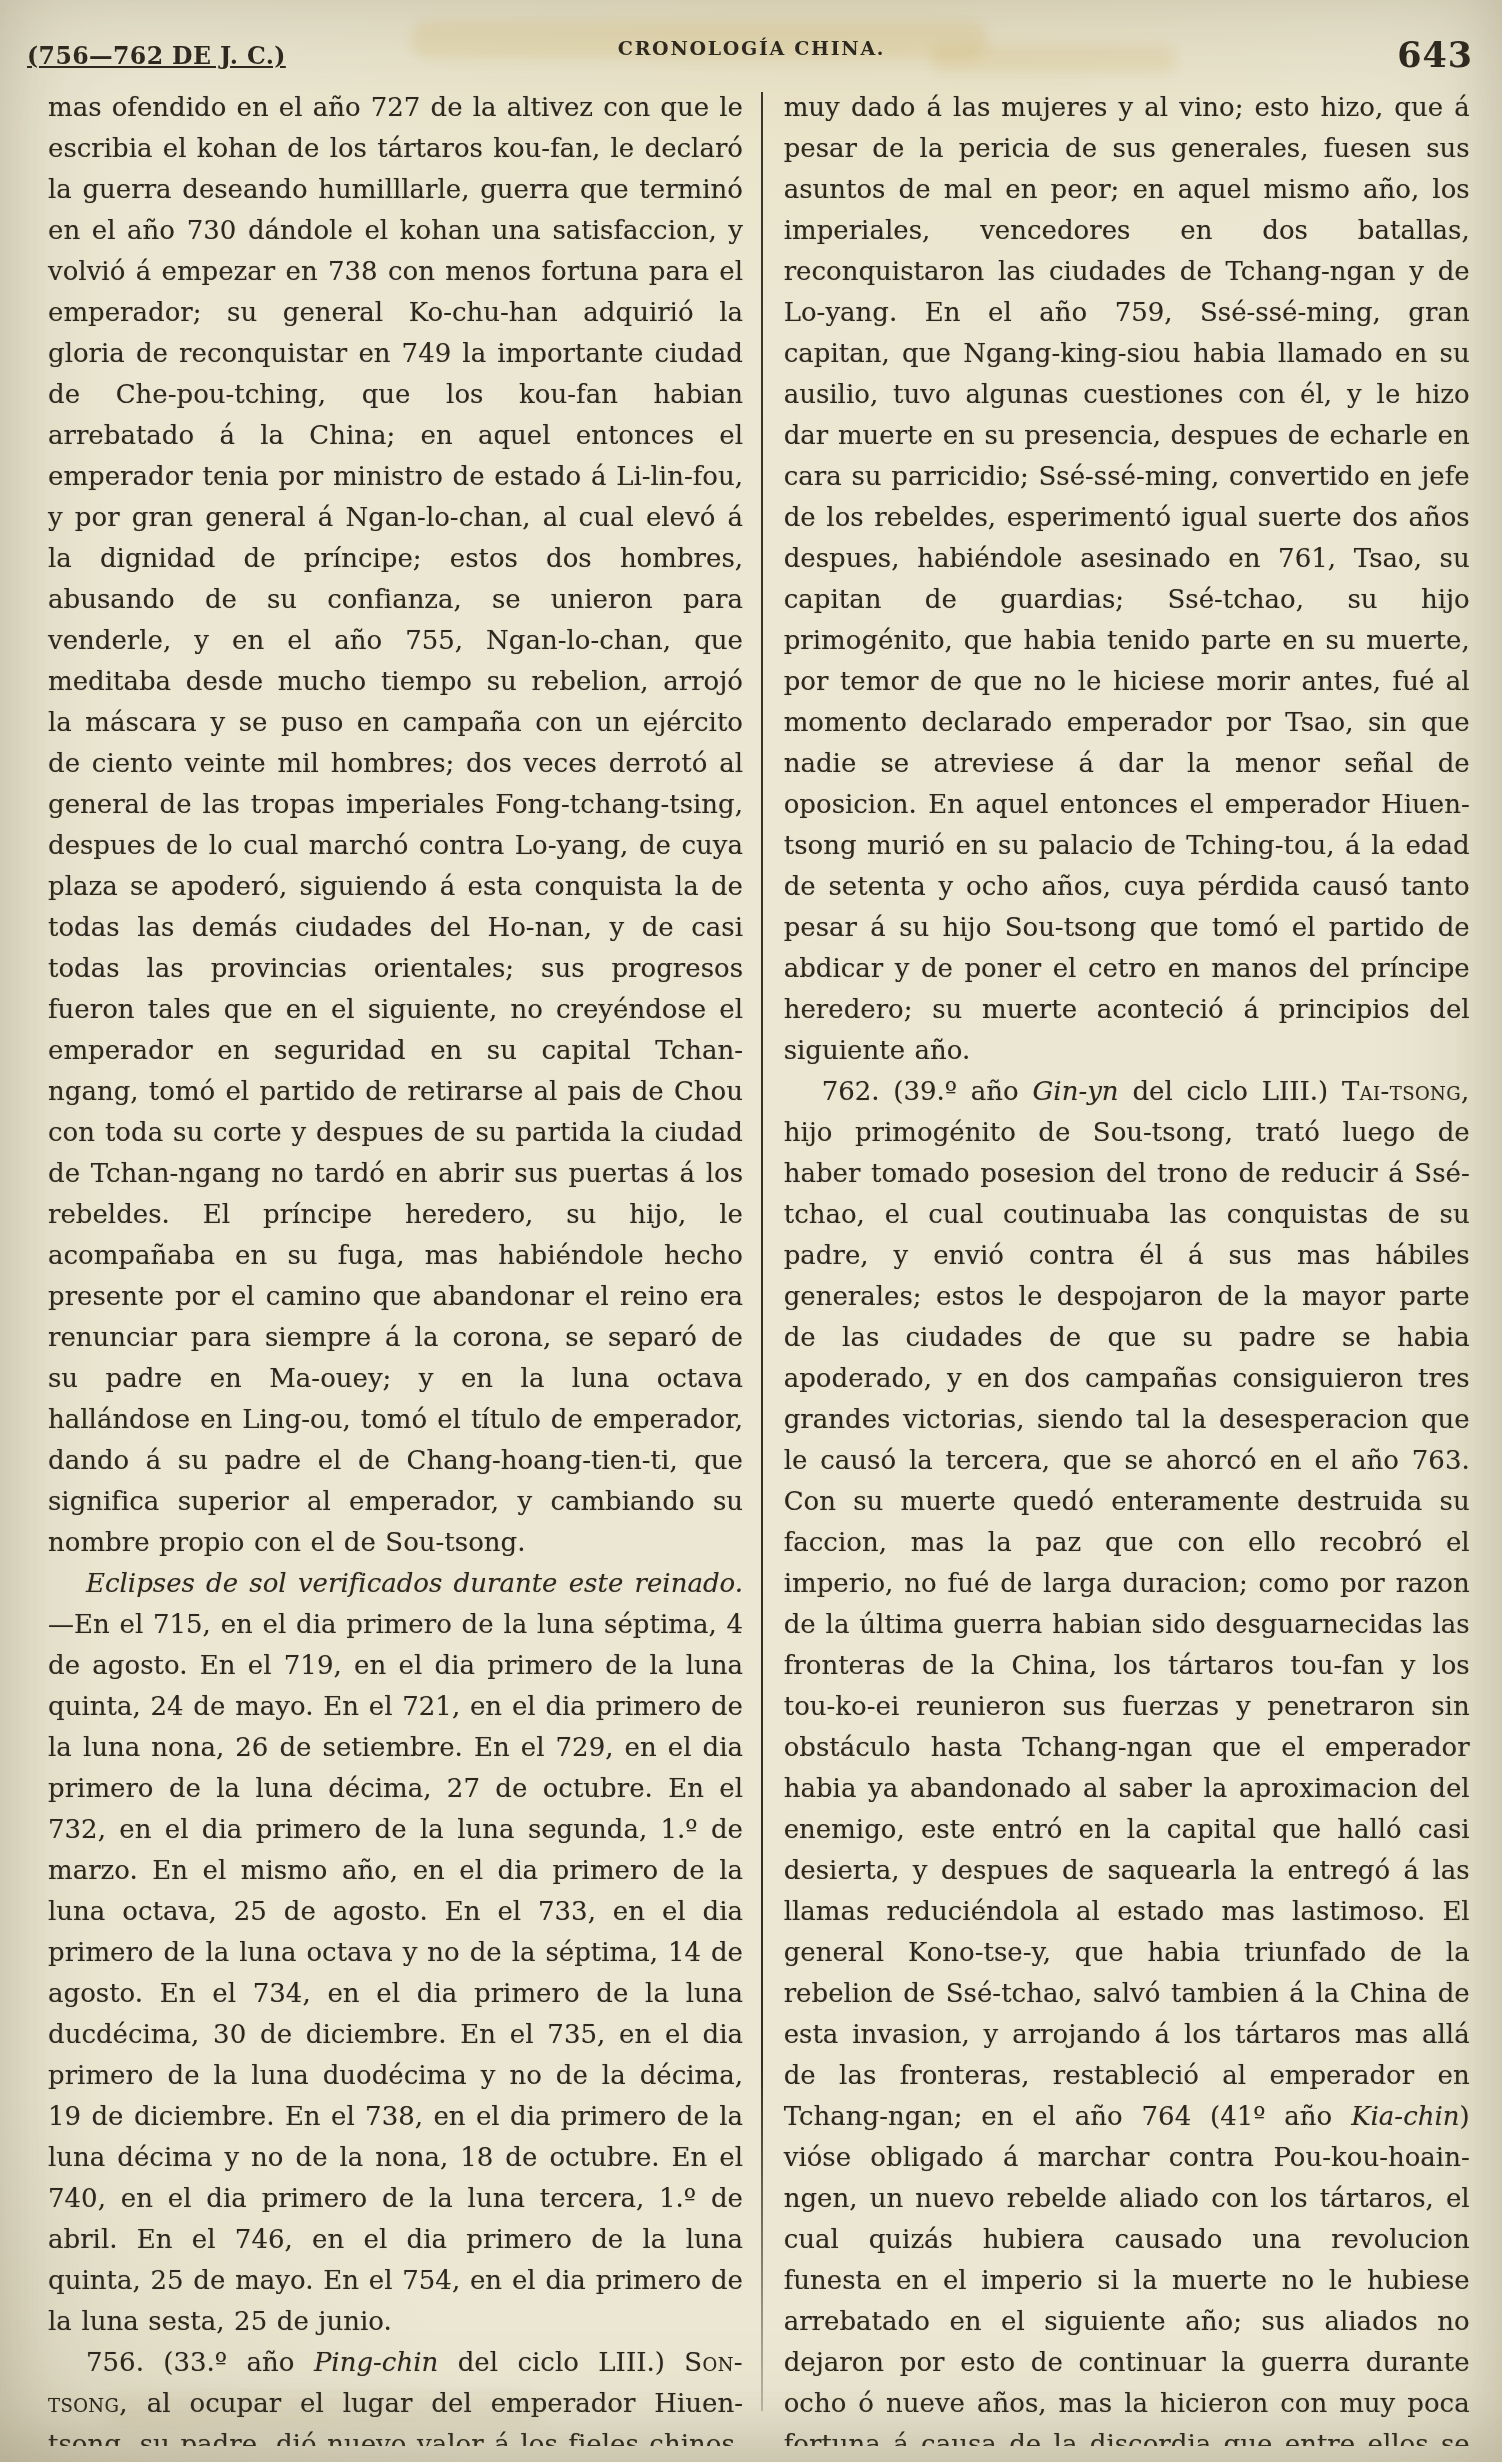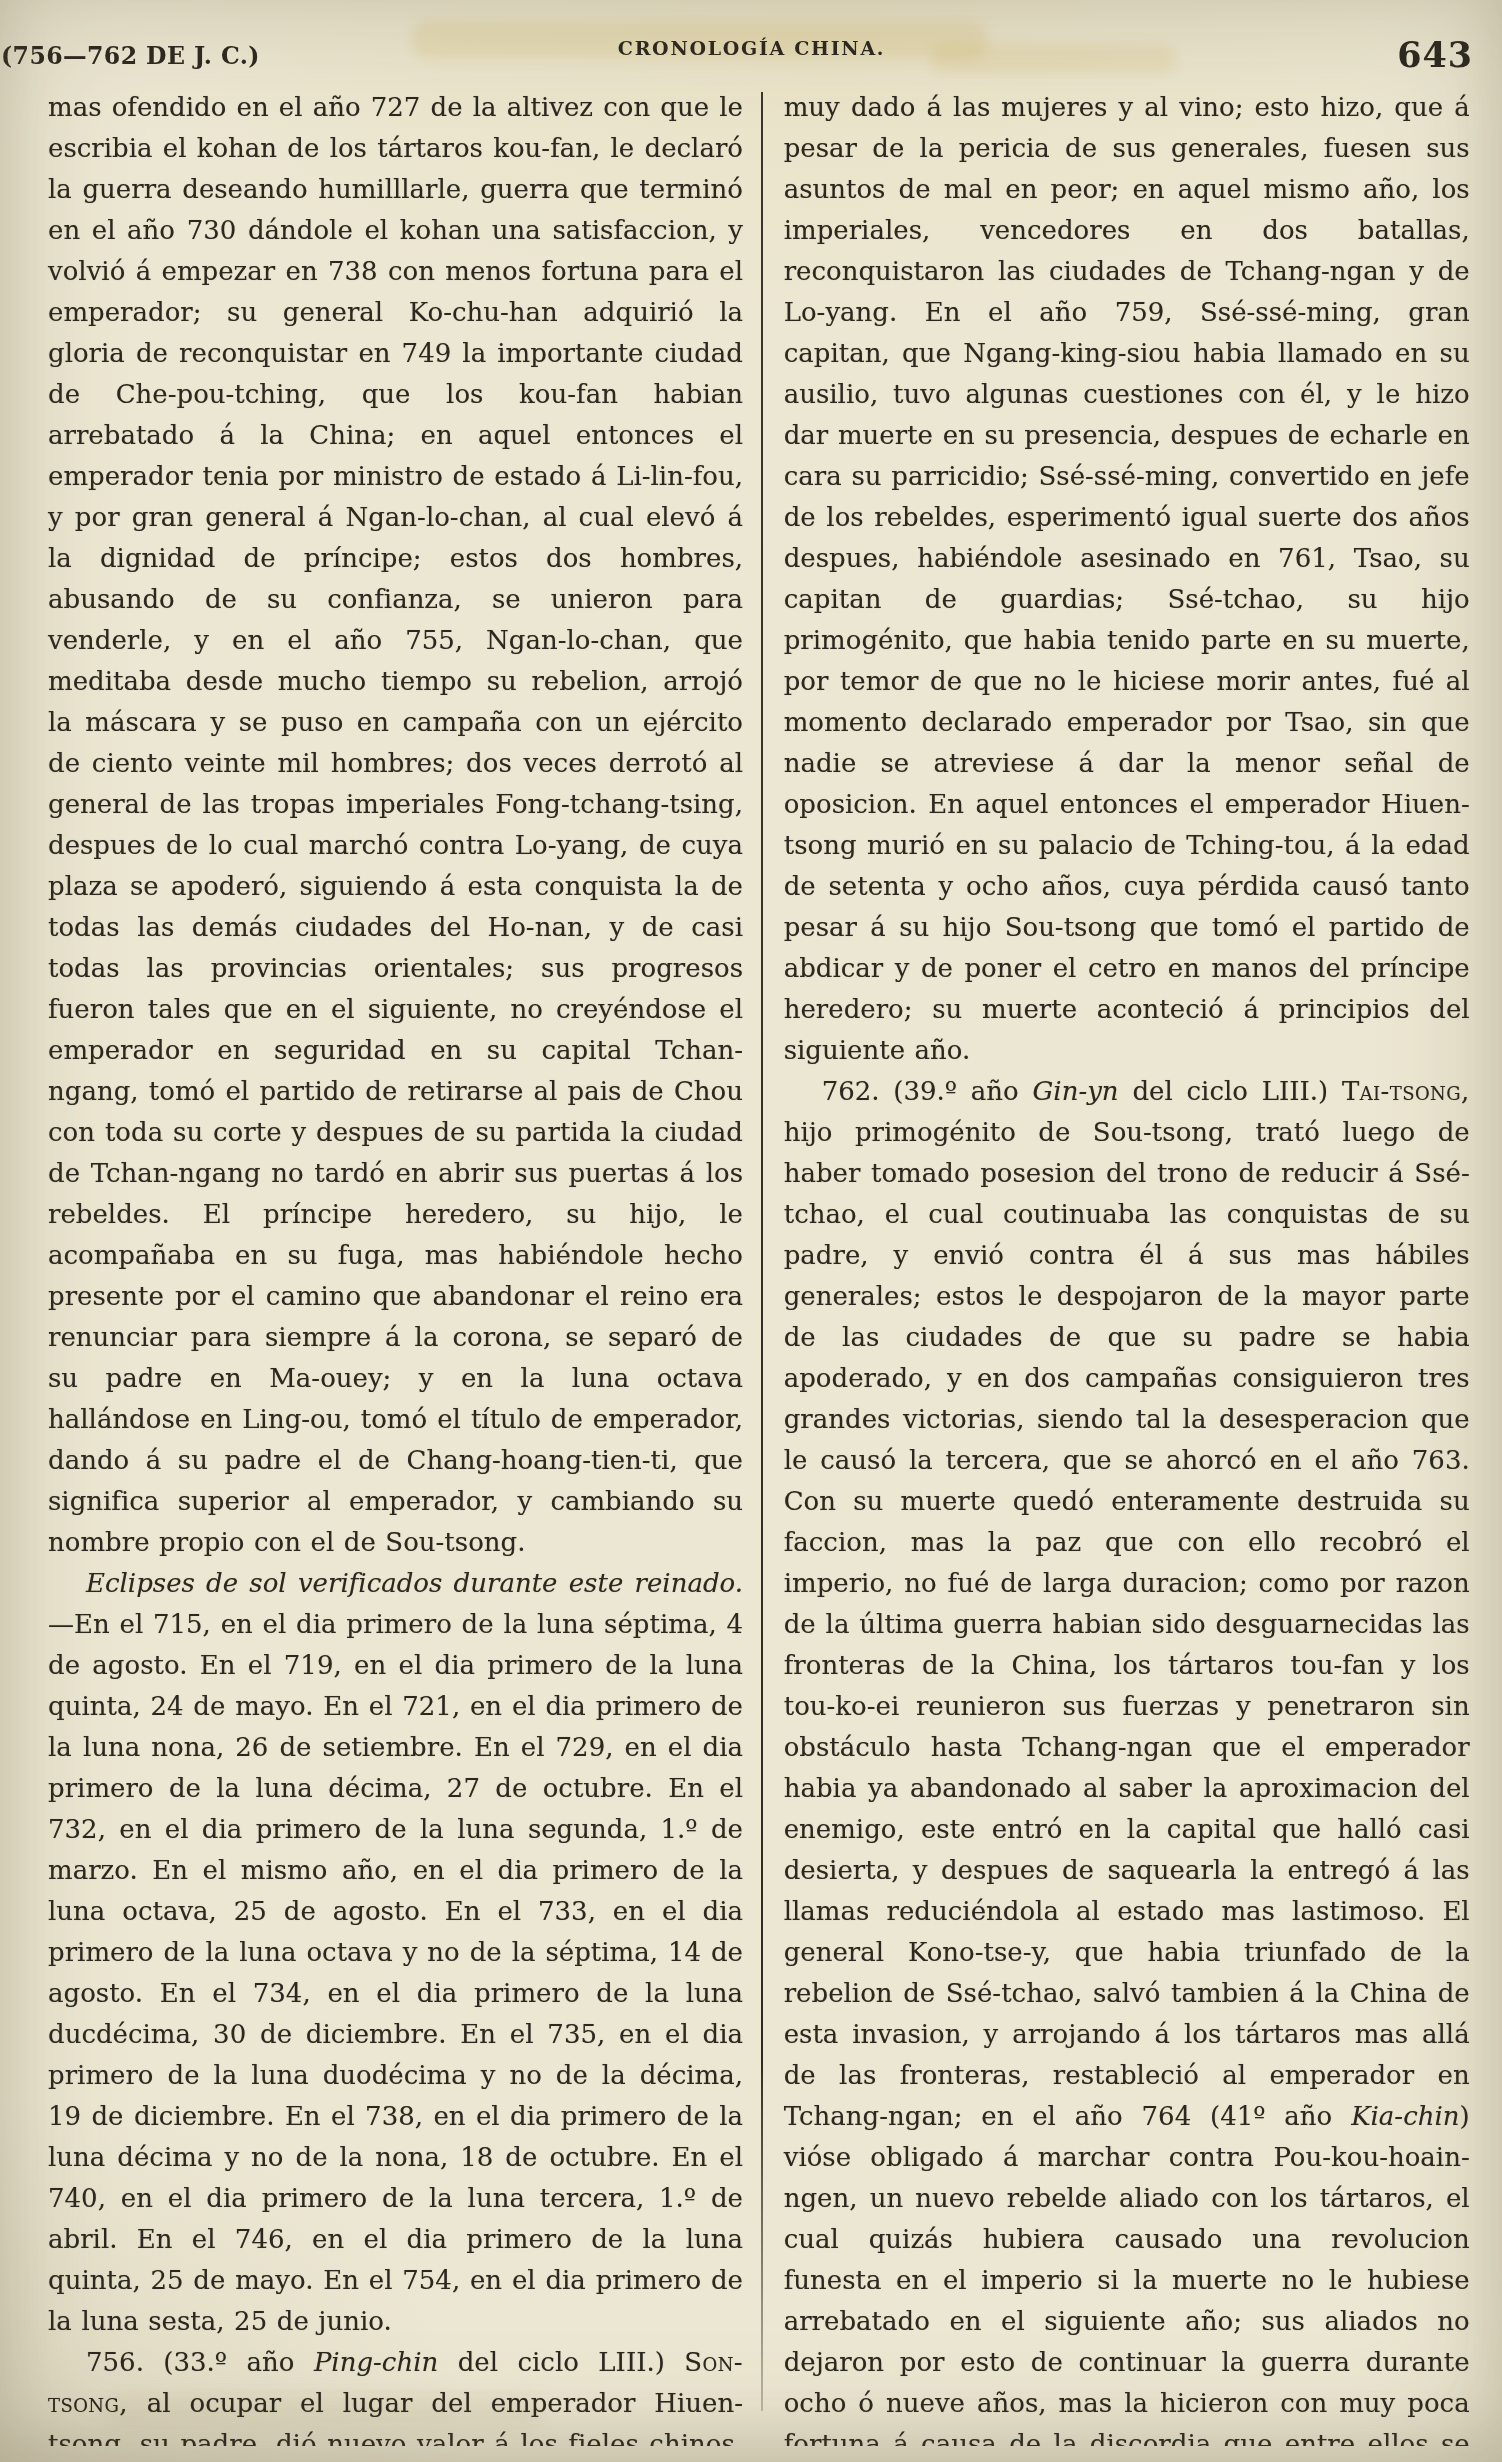--- a/index.html
+++ b/index.html
@@ -22,22 +22,22 @@
   }
   .stain { position: absolute; pointer-events: none; border-radius: 21px; }
   .stain.s1 { left: 411px; top: 21px;  width: 577px; height: 38px; background: rgba(198,166,62,0.16); filter: blur(6.1px); }
   .stain.s2 { left: 931px; top: 45px; width: 245px; height: 28px; background: rgba(198,166,62,0.14); filter: blur(6.1px); }
   .stain.s3 { left: 105px; top: 2394px; width: 437px; height: 35px; background: rgba(150,130,80,0.08); filter: blur(7.9px); }
 
   .header {
     position: absolute; top: 37px; left: 0; width: 100%; height: 44px;
   }
   .header .h-left {
-    position: absolute; left: 1px; top: 5.2px;
-    font-size: 23.6px; font-weight: bold; letter-spacing: 0.4px;
+    position: absolute; left: 27px; top: 5.2px;
+    font-size: 23.6px; font-weight: bold; letter-spacing: 0.4px; text-decoration: underline;
   }
   .header .h-center {
     position: absolute; left: 0; right: 0; top: 0; text-align: center;
     font-size: 19px; font-weight: bold; letter-spacing: 1.7px;
   }
   .header .h-right {
     position: absolute; right: 30px; top: -3.5px;
     font-size: 35px; font-weight: bold; letter-spacing: 0.9px;
   }
 

